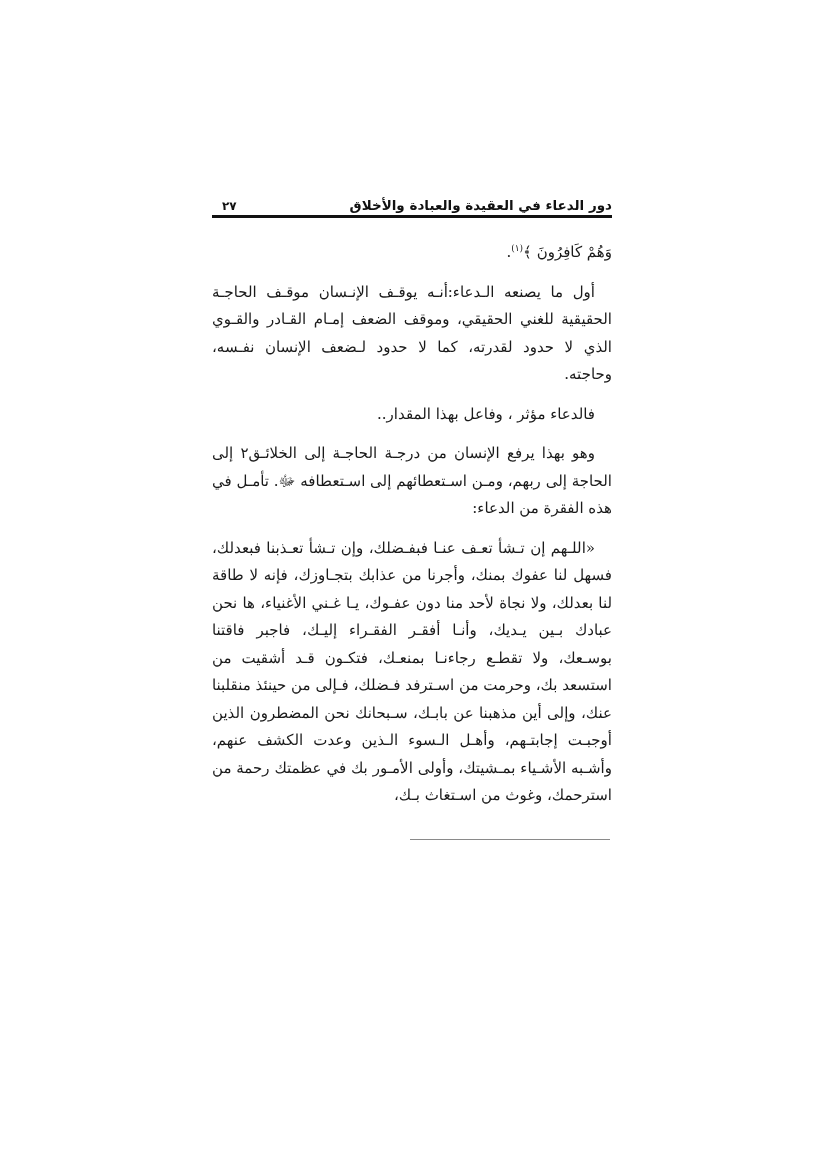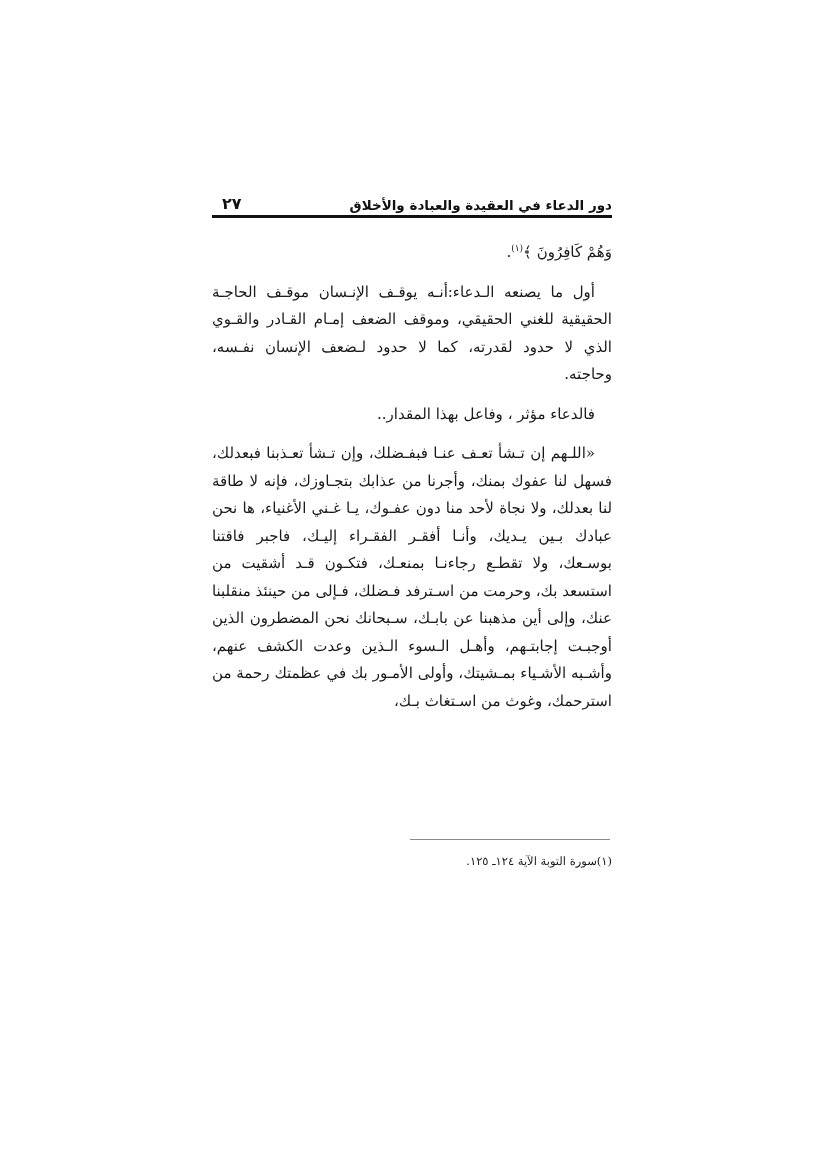--- a/index.html
+++ b/index.html
@@ -38,21 +38,21 @@
     .running-title {
       font-family: "DejaVu Sans", sans-serif;
       font-weight: bold;
       font-size: 13.5px;
       color: #111;
       line-height: 1;
     }
     .page-number {
       font-family: "DejaVu Sans", sans-serif;
       font-weight: bold;
-      font-size: 16px;
+      font-size: 12px;
       color: #111;
       margin-left: 10px;
       line-height: 1;
     }
     .body-text {
       position: absolute;
       top: 227px;
       left: 0;
       right: 0;
       font-size: 15px;
@@ -100,22 +100,22 @@
 
   <div class="running-head">
     <span class="running-title">دور الدعاء في العقيدة والعبادة والأخلاق</span>
     <span class="page-number">٢٧</span>
   </div>
 
   <div class="body-text">
     <p><span>وَهُمْ كَافِرُونَ ﴾</span><span class="fn-ref">(١)</span><span>.</span></p>
     <p class="indent">أول ما يصنعه الـدعاء:أنـه يوقـف الإنـسان موقـف الحاجـة الحقيقية للغني الحقيقي، وموقف الضعف إمـام القـادر والقـوي الذي لا حدود لقدرته، كما لا حدود لـضعف الإنسان نفـسه، وحاجته.</p>
     <p class="indent">فالدعاء مؤثر ، وفاعل بهذا المقدار..</p>
+    <p class="indent">وهو بهذا يرفع الإنسان من درجـة الحاجـة إلى الخلائـق٢ إلى الحاجة إلى ربهم، ومـن اسـتعطائهم إلى اسـتعطافه ﷻ. تأمـل في هذه الفقرة من الدعاء:</p>
     <p class="indent">«اللـهم إن تـشأ تعـف عنـا فبفـضلك، وإن تـشأ تعـذبنا فبعدلك، فسهل لنا عفوك بمنك، وأجرنا من عذابك بتجـاوزك، فإنه لا طاقة لنا بعدلك، ولا نجاة لأحد منا دون عفـوك، يـا غـني الأغنياء، ها نحن عبادك بـين يـديك، وأنـا أفقـر الفقـراء إليـك، فاجبر فاقتنا بوسـعك، ولا تقطـع رجاءنـا بمنعـك، فتكـون قـد أشقيت من استسعد بك، وحرمت من اسـترفد فـضلك، فـإلى من حينئذ منقلبنا عنك، وإلى أين مذهبنا عن بابـك، سـبحانك نحن المضطرون الذين أوجبـت إجابتـهم، وأهـل الـسوء الـذين وعدت الكشف عنهم، وأشـبه الأشـياء بمـشيتك، وأولى الأمـور بك في عظمتك رحمة من استرحمك، وغوث من اسـتغاث بـك،</p>
   </div>
 
   <div class="footnote-rule"></div>
 
   <div class="footnotes">
-    <p>(١)سورة التوبة الآية ١٢٤ـ ١٢٥.</p>
   </div>
 
 </div>
 
 </body></html>

